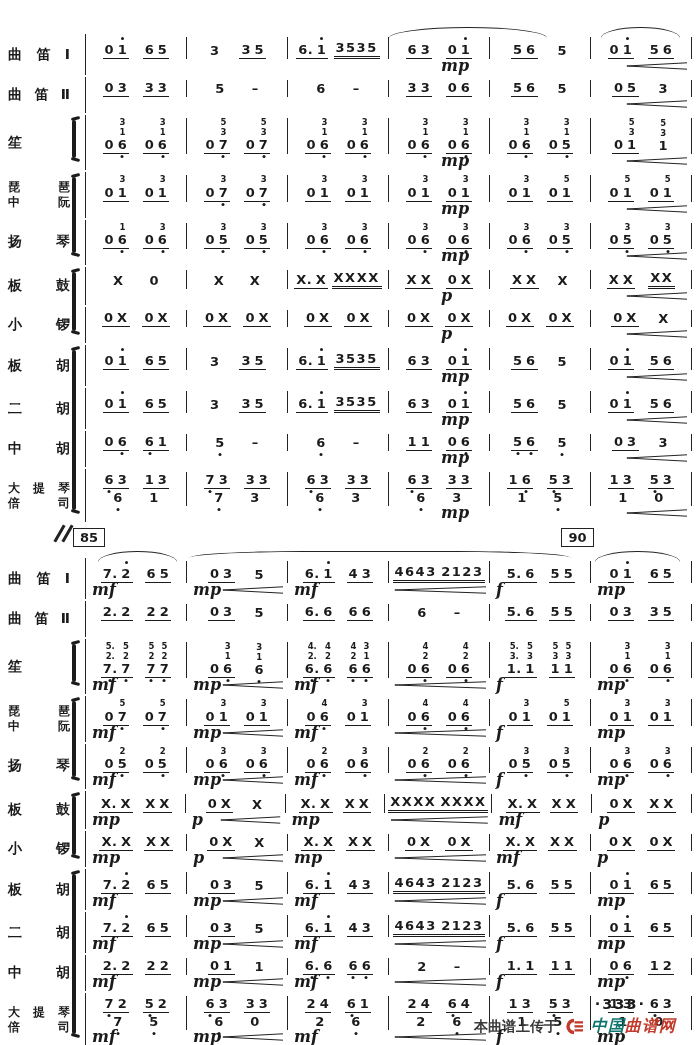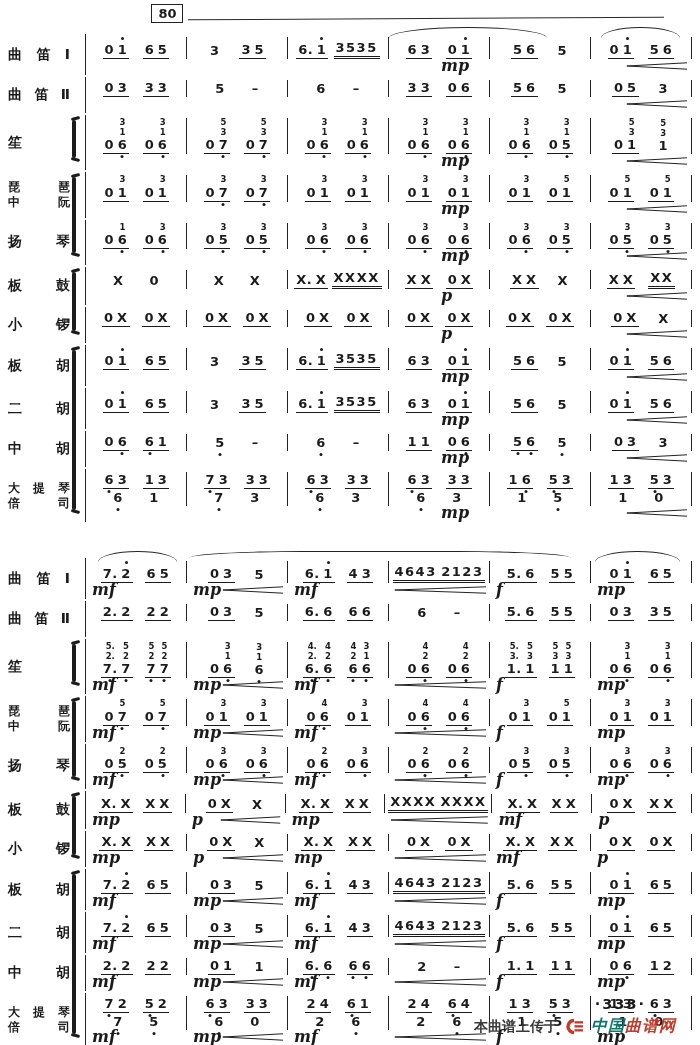--- a/index.html
+++ b/index.html
@@ -50,24 +50,20 @@
   .wm .logo{display:inline-flex;align-items:center}
   .b1{color:#0f766e;font-style:italic;font-size:16px;letter-spacing:1px}
   .b2{color:#c23a2b;font-style:italic;font-size:16px;letter-spacing:1px}
 </style>
 </head>
 <body>
 
 <div class="page">
   <div id="score">
       <section class="system">
-        <div class="marks">
-          <div class="rbox" style="left: 13%;">80</div>
-          <div class="tline" style="left: 17%; width: 79%;"></div>
-        </div>
         <div class="igroup">
           <div class="srow">
             <div class="lbl">
               <div class="lline">曲笛Ⅰ</div>
             </div>
             <div class="sc">
               <div class="measure">
                 <div class="mline">
                   <span class="grp u1">
                     <span class="tok">
@@ -1602,20 +1598,25 @@
                 </div>
                 <svg viewBox="0 0 100 10" preserveAspectRatio="none" class="hp" style="left: 34%; width: 62%;">
                   <path d="M100 1 L3 5 L100 9" fill="none" stroke="#222" stroke-width="1" vector-effect="non-scaling-stroke"></path>
                 </svg>
               </div>
             </div>
           </div>
         </div>
       </section>
       <section class="system">
+        <div class="marks">
+          <div class="rbox" style="left: 0%;">85</div>
+          <div class="rbox" style="left: 81%;">90</div>
+          <div class="caes"></div>
+        </div>
         <div class="igroup">
           <div class="srow">
             <div class="lbl">
               <div class="lline">曲笛Ⅰ</div>
             </div>
             <div class="sc">
               <div class="measure">
                 <div class="mline">
                   <span class="grp u1">
                     <span class="tok">

